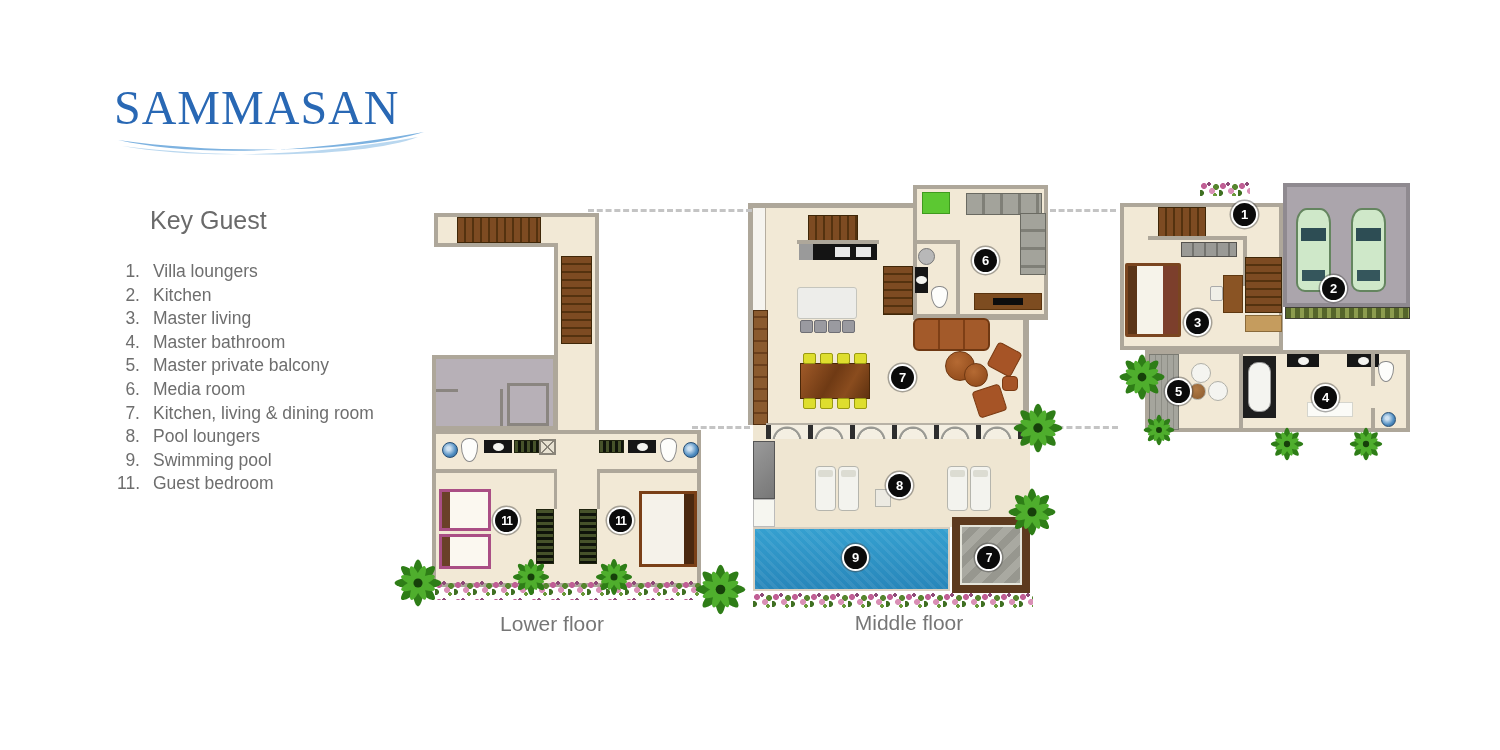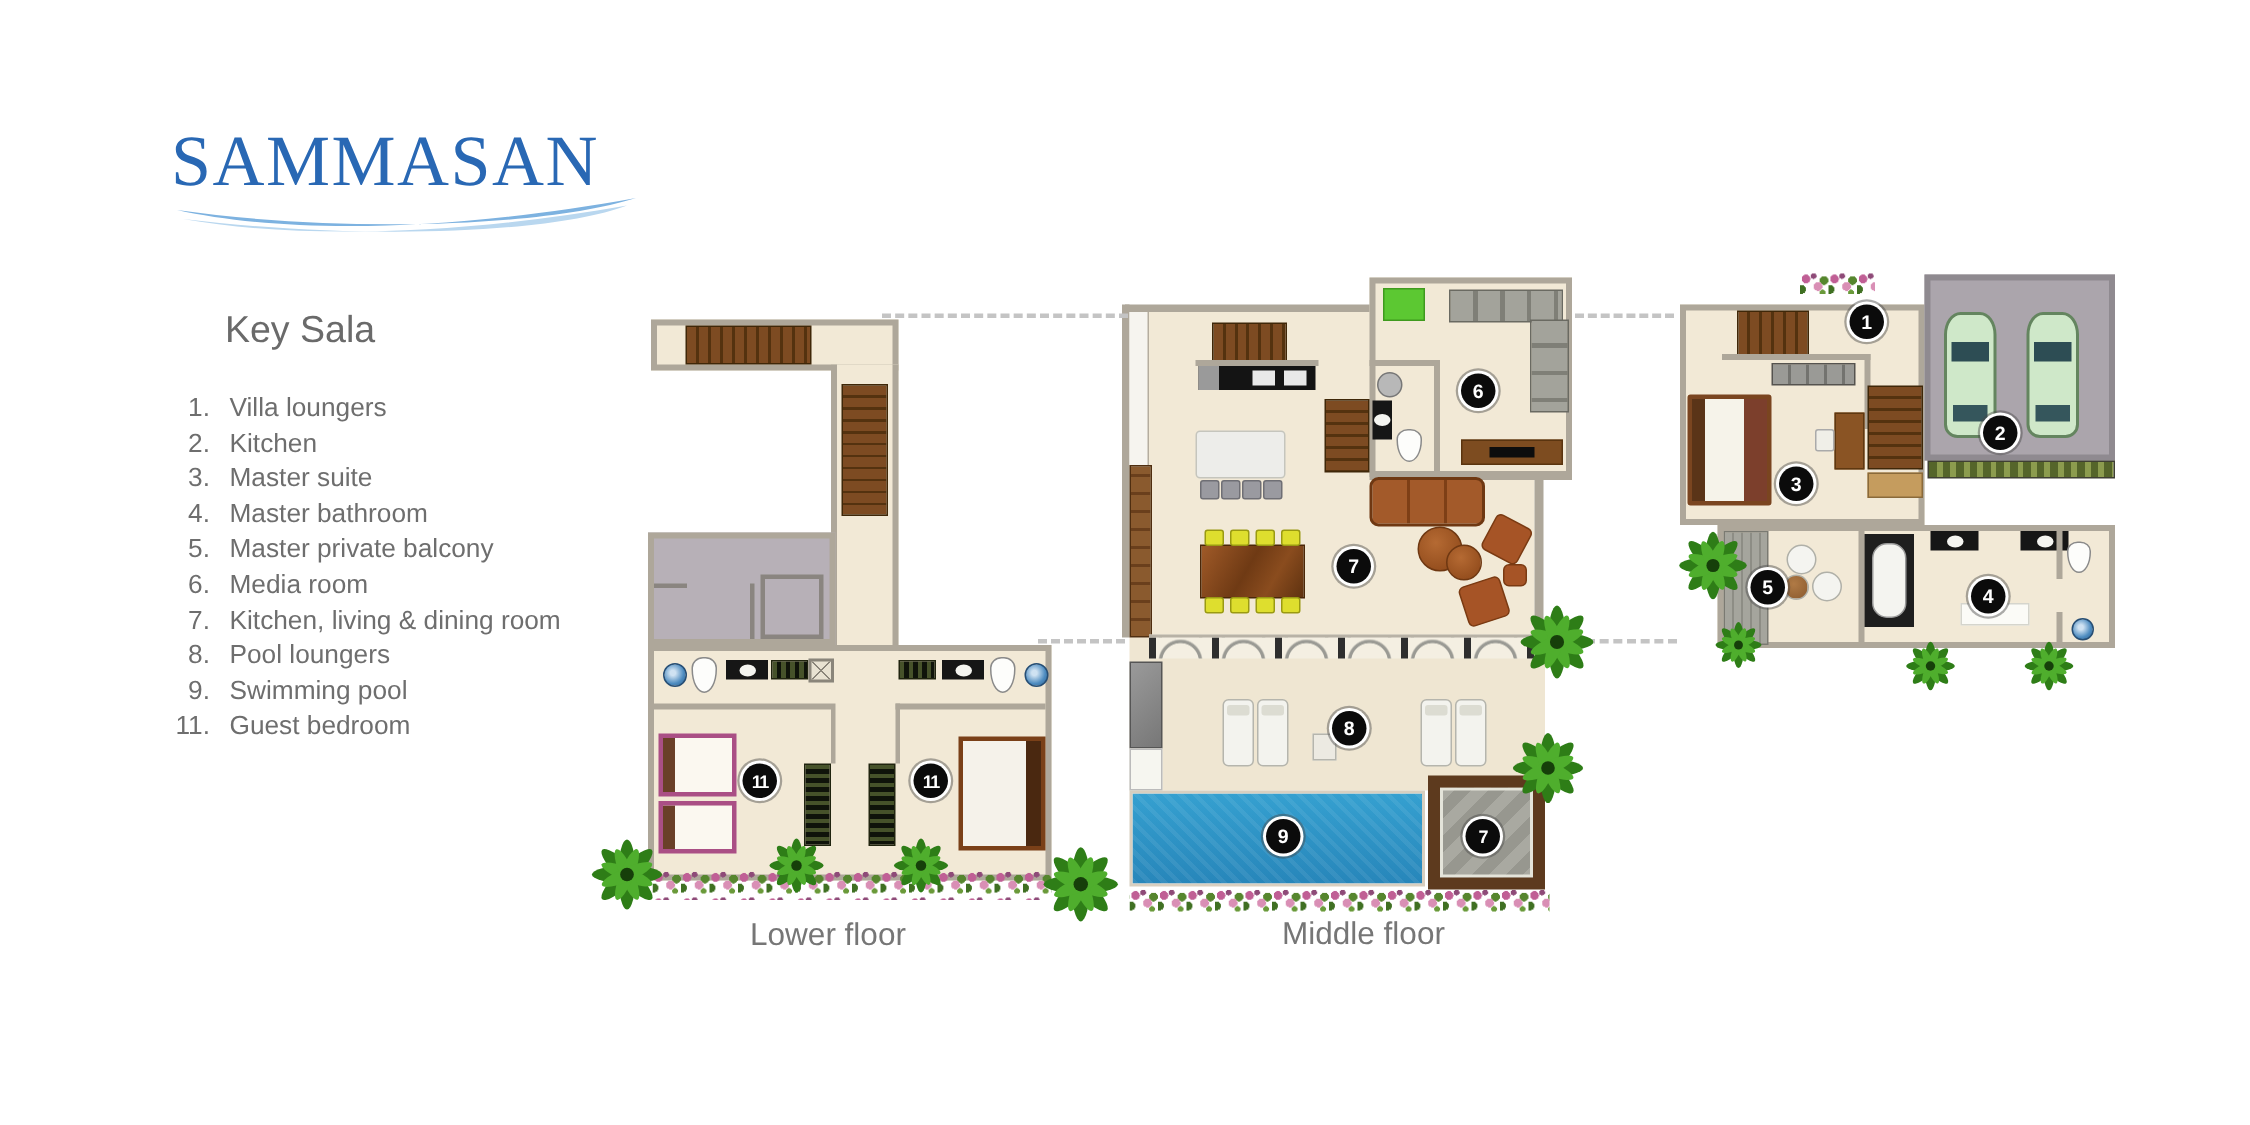--- a/index.html
+++ b/index.html
@@ -101,33 +101,33 @@
 </svg>
 
 <div class="a" style="left:114px;top:84px;width:320px;height:80px">
   <div style="font-family:'Liberation Serif',serif;font-size:48px;color:#2968b4;letter-spacing:1px;line-height:1">SAMMASAN</div>
   <svg width="312" height="30" viewBox="0 0 312 30" style="position:absolute;left:2px;top:44px">
     <path d="M6 18 C 85 32, 195 28, 302 9 C 255 27, 130 33, 6 18 Z" fill="#b9d7ef"></path>
     <path d="M2 12 C 70 27, 175 28, 308 4 C 248 23, 115 28, 2 12 Z" fill="#7db2e0"></path>
   </svg>
 </div>
 
-<div class="a" style="left:150px;top:206px;font-size:25px;color:#6a6a6a">Key Sala</div>
+<div class="a" style="left:150px;top:206px;font-size:25px;color:#6a6a6a">Key Guest</div>
 <ol class="a" style="left:112px;top:260px;width:330px;list-style:none;margin:0;padding:0">
   <li class="legend-item">
       <span class="legend-num">1.</span>
       <span>Villa loungers</span>
     </li>
   <li class="legend-item">
       <span class="legend-num">2.</span>
       <span>Kitchen</span>
     </li>
   <li class="legend-item">
       <span class="legend-num">3.</span>
-      <span>Master suite</span>
+      <span>Master living</span>
     </li>
   <li class="legend-item">
       <span class="legend-num">4.</span>
       <span>Master bathroom</span>
     </li>
   <li class="legend-item">
       <span class="legend-num">5.</span>
       <span>Master private balcony</span>
     </li>
   <li class="legend-item">

